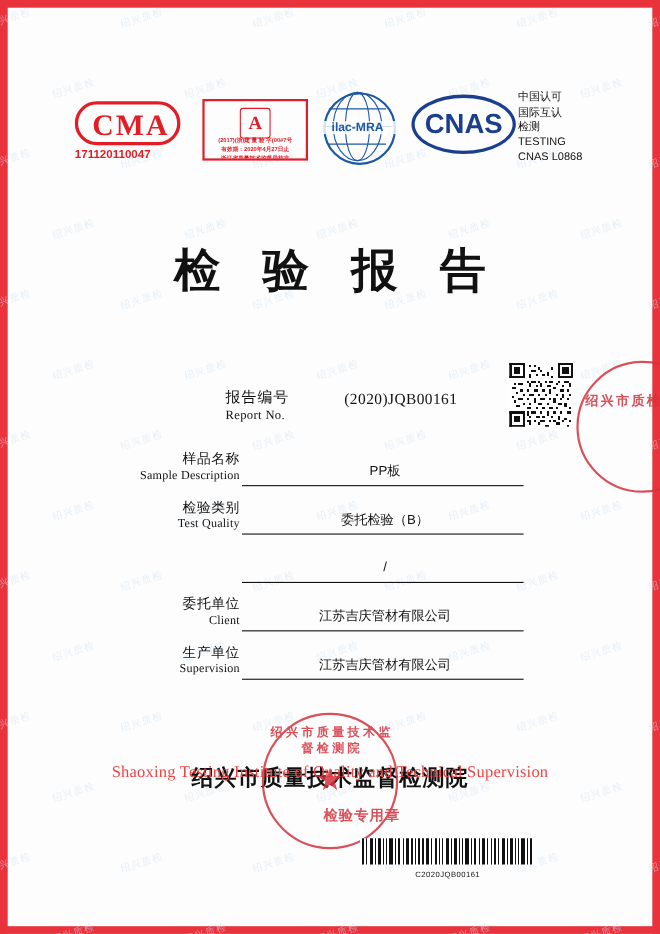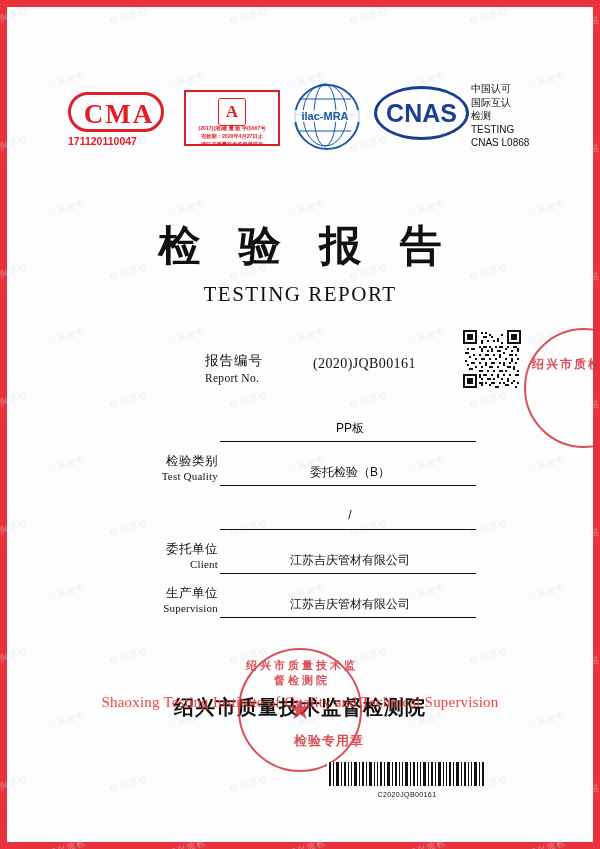--- a/index.html
+++ b/index.html
@@ -474,21 +474,20 @@
     <div id="cnas-caption">
       <div>中国认可</div>
       <div>国际互认</div>
       <div>检测</div>
       <div>TESTING</div>
       <div>CNAS L0868</div>
     </div>
   </div>
 
   <div id="title-cn">检 验 报 告</div>
-  <div id="title-en">TESTING     REPORT</div>
 
   <div id="report-no-block">
     <div id="report-no-cn">报告编号</div>
     <div id="report-no-en">Report No.</div>
   </div>
   <div id="report-no-value">(2020)JQB00161</div>
 
   <svg id="qr" viewBox="0 0 29 29" shape-rendering="crispEdges">
     <rect width="29" height="29" fill="#ffffff"></rect>
     <g fill="#111111">
@@ -598,20 +597,24 @@
         <rect x="13" y="27" width="1" height="1"></rect>
         <rect x="16" y="28" width="2" height="1"></rect>
       <rect x="21" y="27" width="2" height="1"></rect>
         <rect x="26" y="28" width="1" height="1"></rect>
     </g>
   </svg>
 
   <div id="fields">
 
     <div class="field-row">
+      <div class="field-label">
+        <div class="cn">样品名称</div>
+        <div class="en">Sample Description</div>
+      </div>
       <div class="field-value">PP板</div>
       <div class="field-line"></div>
     </div>
 
     <div class="field-row">
       <div class="field-label">
         <div class="cn">检验类别</div>
         <div class="en">Test Quality</div>
       </div>
       <div class="field-value">委托检验（B）</div>

